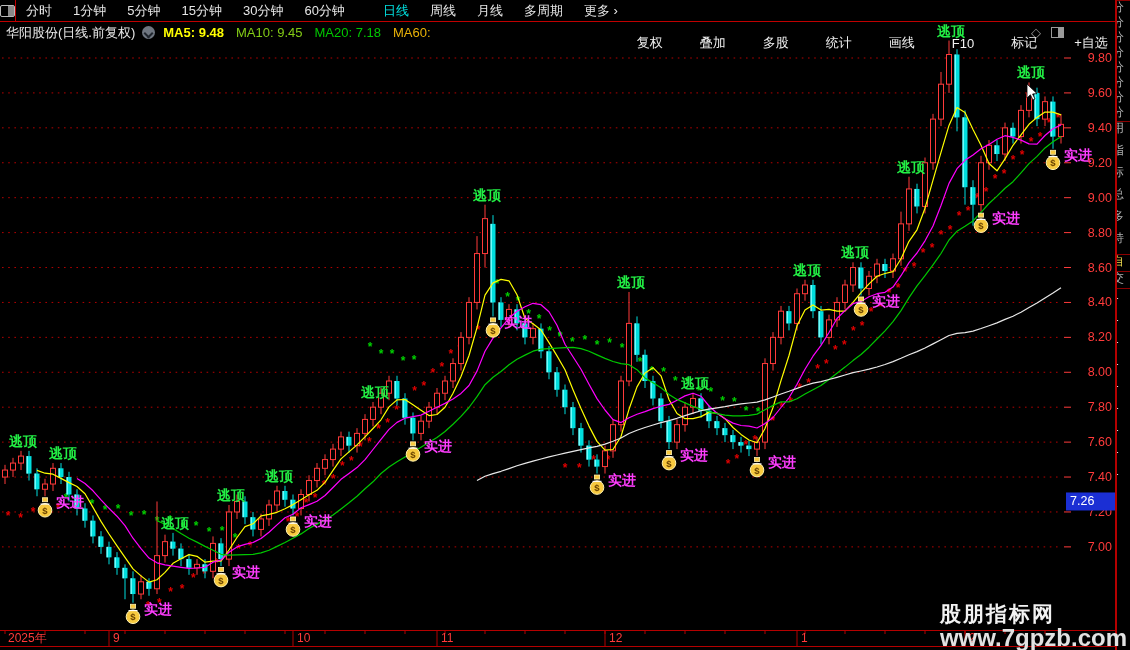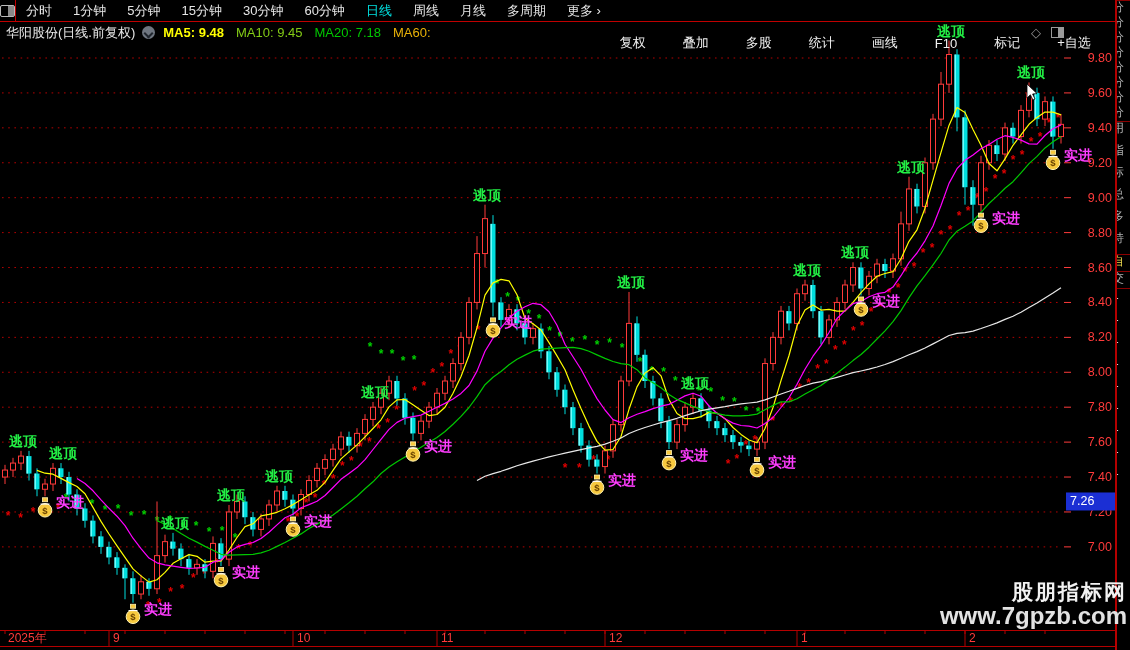--- a/index.html
+++ b/index.html
@@ -6,21 +6,21 @@
   .app{position:relative;width:1130px;height:650px;background:#000;overflow:hidden;
        font-family:"Liberation Sans","DejaVu Sans",sans-serif;}
   
   .topbar{position:absolute;left:0;top:0;width:1130px;height:21px;
           border-bottom:1px solid #c00000;display:flex;align-items:center;background:#000;z-index:30;}
   .tb-iconbox{width:24px;height:21px;border-right:1px solid #c00000;display:flex;align-items:center;justify-content:center;}
   .tb-icon{width:13px;height:10px;border:1.5px solid #b9b9b9;border-radius:2px;position:relative;}
   .tb-icon:before{content:"";position:absolute;right:0;top:0;width:45%;height:100%;background:#8a8a8a;}
   .tb-left{display:flex;align-items:center;gap:21px;padding-left:10px;flex:0 0 auto;}
   .tb-left .mi{color:#e6e6e6;font-size:13px;white-space:nowrap;cursor:default;}
-  .tb-left .mi.active{color:#00e0e0;}
+  .tb-left .mi.active{color:#00e0e0;margin-left:17px;}
   .tb-right{margin-left:auto;display:flex;height:21px;align-items:stretch;}
   .tb-right .mi{color:#f0f0f0;font-size:13px;display:flex;align-items:center;
                 padding:0 18px;border-left:1px solid #c00000;white-space:nowrap;margin-top:43px;}
   
   .infobar{position:absolute;left:0;top:22px;width:1130px;height:21px;display:flex;
            align-items:center;background:transparent;z-index:25;}
   .stock{color:#e8e8e8;font-size:13px;padding-left:6px;}
   .chev{width:13px;height:13px;border-radius:50%;background:#6f7680;margin:0 8px 0 7px;position:relative;flex:0 0 auto;}
   .chev:before{content:"";position:absolute;left:3.2px;top:3.6px;width:5px;height:5px;
                border-right:2px solid #20262e;border-bottom:2px solid #20262e;transform:rotate(45deg);}
@@ -28,21 +28,21 @@
   .info-icons{margin-left:auto;display:flex;align-items:center;gap:10px;padding-right:66px;}
   .diamond{color:#9a9a9a;font-size:13px;}
   .winico{width:11px;height:9px;border:1.5px solid #9a9a9a;position:relative;}
   .winico:before{content:"";position:absolute;right:0;top:0;width:45%;height:100%;background:#9a9a9a;}
   
   .edge{position:absolute;right:0;top:0;width:13px;height:650px;border-left:2px solid #b40000;
         background:#000;overflow:hidden;z-index:40;}
   .edge .grp{border-top:1px solid #8a0000;}
   .edge .ch{font-size:12px;line-height:1;margin-left:-5px;white-space:nowrap;}
   
-  .watermark{position:absolute;right:3px;bottom:22px;text-align:right;z-index:50;line-height:1.05;}
+  .watermark{position:absolute;right:3px;bottom:0;text-align:left;z-index:50;line-height:1.05;}
   .wm1{color:#f2f2f2;font-size:21px;font-weight:bold;letter-spacing:2px;}
   .wm2{color:#e2e2e2;font-size:24px;font-weight:bold;}
   svg text{font-family:"Liberation Sans","DejaVu Sans",sans-serif;}
 </style>
 </head>
 <body>
 
 <div class="app">
 
   <div class="topbar">

